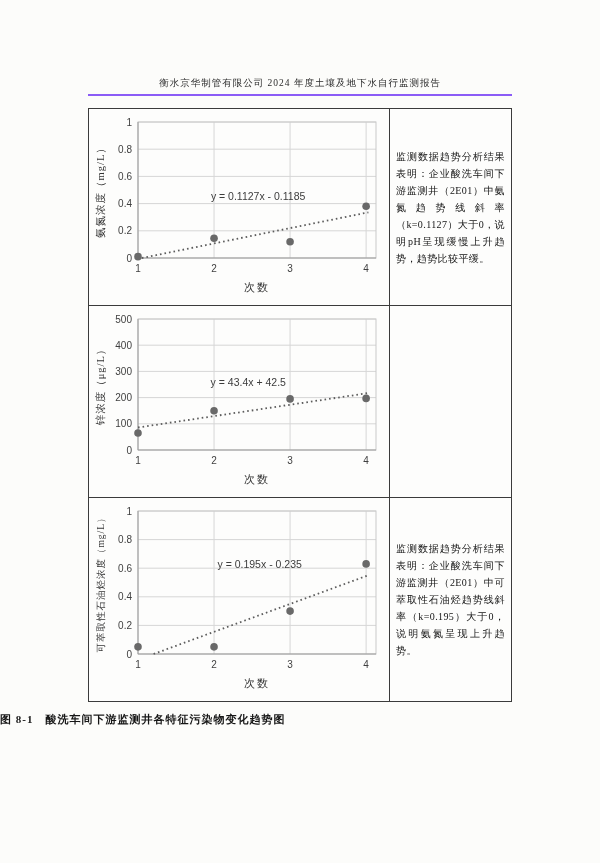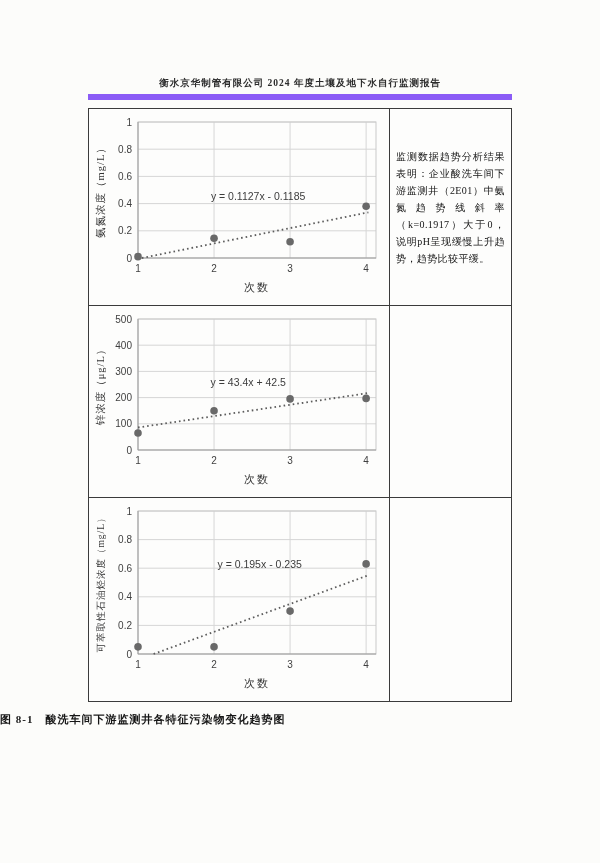--- a/index.html
+++ b/index.html
@@ -10,24 +10,24 @@
     position: relative;
     overflow: hidden;
   }
   .page { position: absolute; inset: 0; }
 
   .header {
     position: absolute;
     left: 88px; top: 77px; width: 424px;
     text-align: center;
     font-size: 9.5px;
-    font-weight: bold;
+    font-weight: normal;
     letter-spacing: 1px;
     color: #2b2b2b;
-    border-bottom: 6px solid #8b5cf6;
+    border-bottom: 2px solid #8b5cf6;
     padding-bottom: 4px;
   }
 
   .panel-table {
     position: absolute;
     left: 88px; top: 108px;
     width: 424px; height: 594px;
     box-sizing: border-box;
     border: 1px solid #3b3b3b;
     display: grid;
@@ -113,21 +113,21 @@
             <text x="168" y="182" text-anchor="middle" fill="#333" style="font-size:11px;letter-spacing:2px;">次数</text>
             <text x="15" y="81" text-anchor="middle" transform="rotate(-90 15 81)" fill="#333" style="font-size:10.5px;letter-spacing:1px;">氨氮浓度（mg/L）</text>
             <line x1="52.91324191852043" y1="149" x2="279.39616613418536" y2="103.347384" stroke="#5c5c5c" stroke-width="1.8" stroke-dasharray="1.6 3"></line>
             <text x="169.1405750798722" y="90.52000000000001" text-anchor="middle" fill="#3c3c3c" style="font-family:&quot;Liberation Sans&quot;,sans-serif;font-size:10.5px;">y = 0.1127x - 0.1185</text>
             <circle cx="49" cy="147.64" r="3.8" fill="#696969"></circle>
             <circle cx="125.03833865814696" cy="129.28" r="3.8" fill="#696969"></circle>
             <circle cx="201.0766773162939" cy="132.68" r="3.8" fill="#696969"></circle>
             <circle cx="277.1150159744409" cy="97.32" r="3.8" fill="#696969"></circle>
           </svg>
         </div>
-      <div class="text-cell">监测数据趋势分析结果表明：企业酸洗车间下游监测井（2E01）中氨氮趋势线斜率（k=0.1917）大于0，说明pH呈现缓慢上升趋势，趋势比较平缓。</div>
+      <div class="text-cell">监测数据趋势分析结果表明：企业酸洗车间下游监测井（2E01）中氨氮趋势线斜率（k=0.1127）大于0，说明pH呈现缓慢上升趋势，趋势比较平缓。</div>
     </div>
 
     <div class="panel-row">
       <div class="chart-cell">
           <svg width="300" height="191">
             <line x1="49" y1="117.8" x2="287" y2="117.8" stroke="#d6d6d6" stroke-width="1"></line>
             <line x1="49" y1="91.6" x2="287" y2="91.6" stroke="#d6d6d6" stroke-width="1"></line>
             <line x1="49" y1="65.4" x2="287" y2="65.4" stroke="#d6d6d6" stroke-width="1"></line>
             <line x1="49" y1="39.19999999999999" x2="287" y2="39.19999999999999" stroke="#d6d6d6" stroke-width="1"></line>
             <line x1="49" y1="13" x2="287" y2="13" stroke="#d6d6d6" stroke-width="1"></line>
@@ -186,20 +186,21 @@
             <text x="168" y="189" text-anchor="middle" fill="#333" style="font-size:11px;letter-spacing:2px;">次数</text>
             <text x="15" y="84.5" text-anchor="middle" transform="rotate(-90 15 84.5)" fill="#333" style="font-size:9.5px;letter-spacing:1px;">可萃取性石油烃浓度（mg/L）</text>
             <line x1="64.59760792987629" y1="156" x2="279.39616613418536" y2="77.22845" stroke="#5c5c5c" stroke-width="1.8" stroke-dasharray="1.6 3"></line>
             <text x="170.66134185303517" y="70.2" text-anchor="middle" fill="#3c3c3c" style="font-family:&quot;Liberation Sans&quot;,sans-serif;font-size:10.5px;">y = 0.195x - 0.235</text>
             <circle cx="49" cy="148.85" r="3.8" fill="#696969"></circle>
             <circle cx="125.03833865814696" cy="148.85" r="3.8" fill="#696969"></circle>
             <circle cx="201.0766773162939" cy="113.1" r="3.8" fill="#696969"></circle>
             <circle cx="277.1150159744409" cy="65.91" r="3.8" fill="#696969"></circle>
           </svg>
         </div>
+      <div class="text-cell">监测数据趋势分析结果表明：企业酸洗车间下游监测井（2E01）中可萃取性石油烃趋势线斜率（k=0.195）大于0，说明氨氮呈现上升趋势。</div>
     </div>
 
   </div>
 
   <div class="caption">图 8-1　酸洗车间下游监测井各特征污染物变化趋势图</div>
 
 
 </div>
 
 </body></html>

